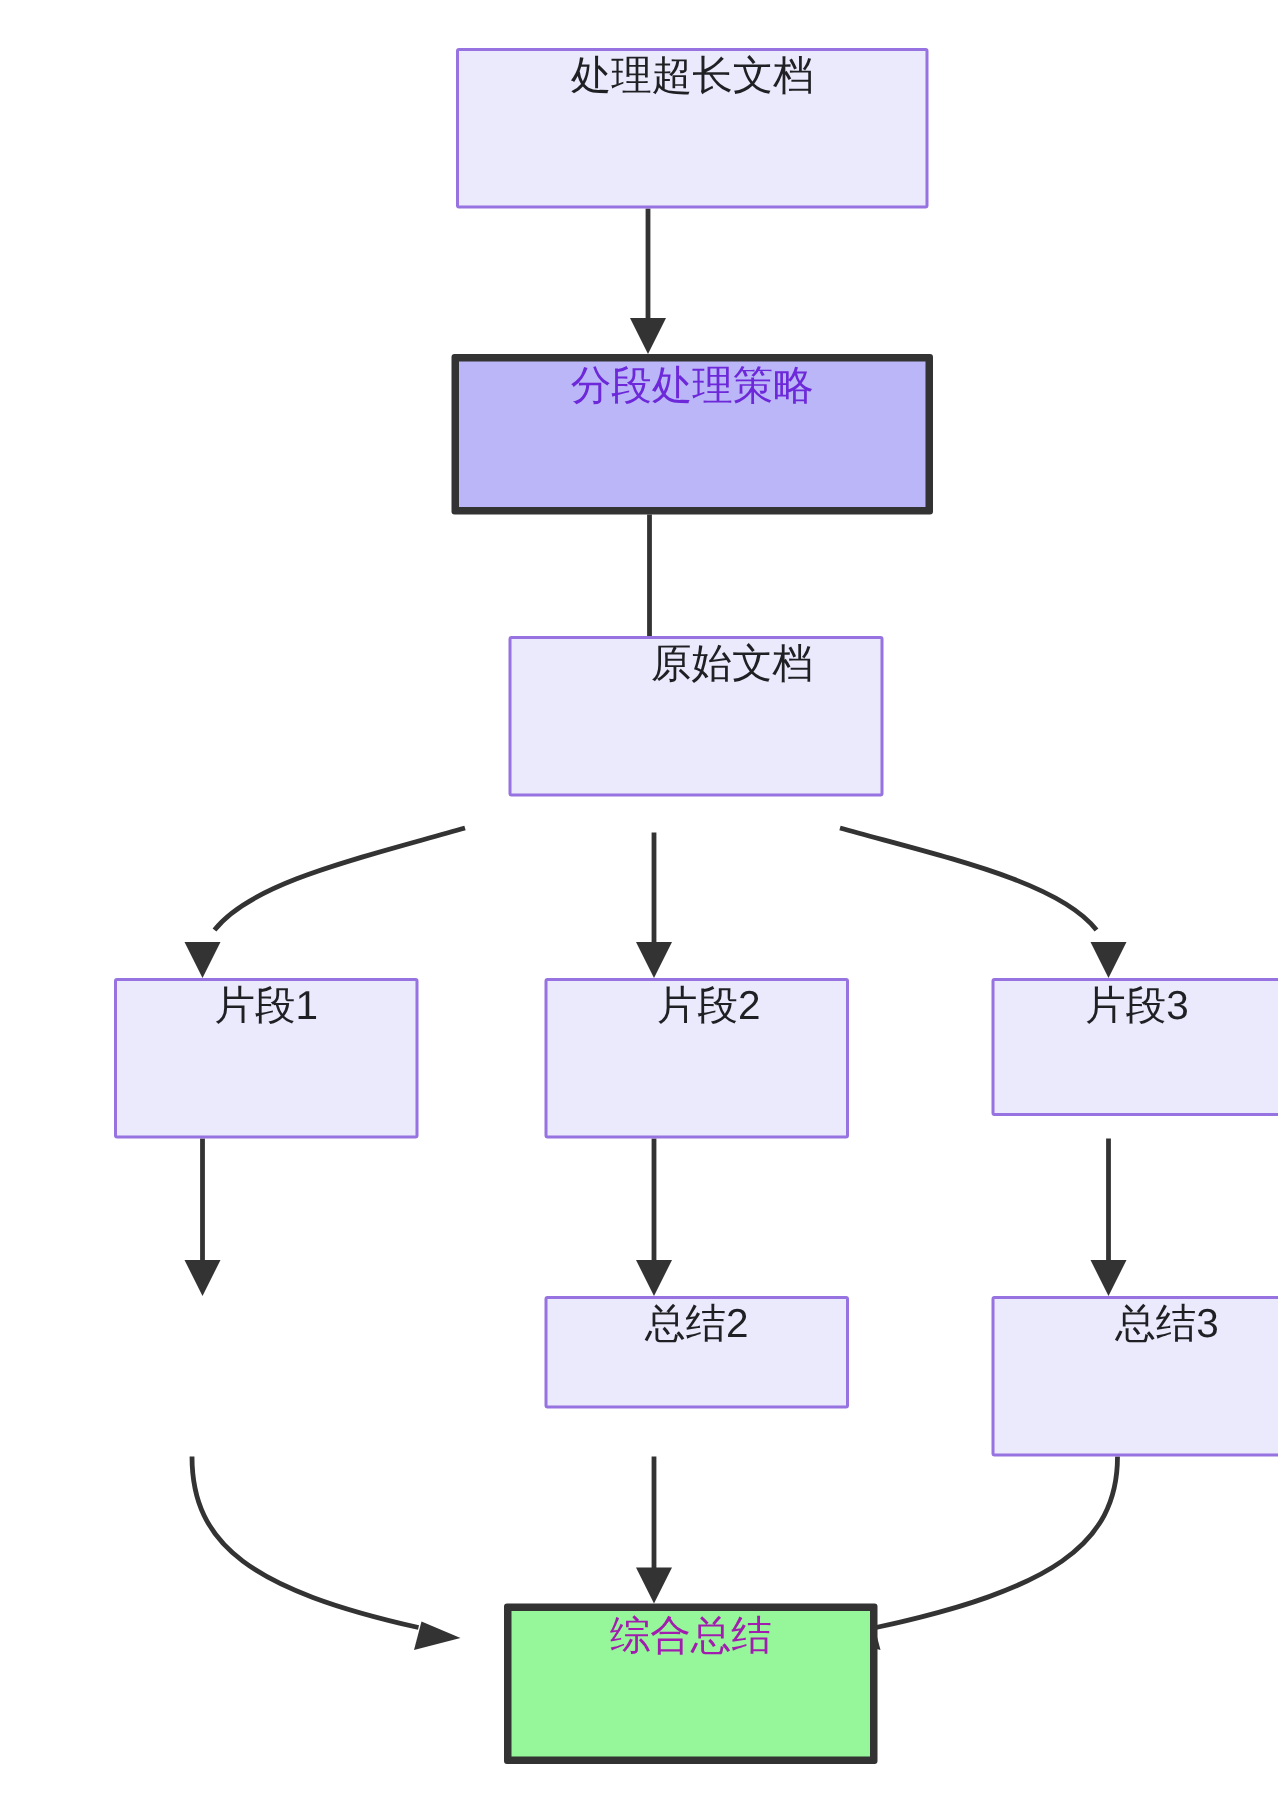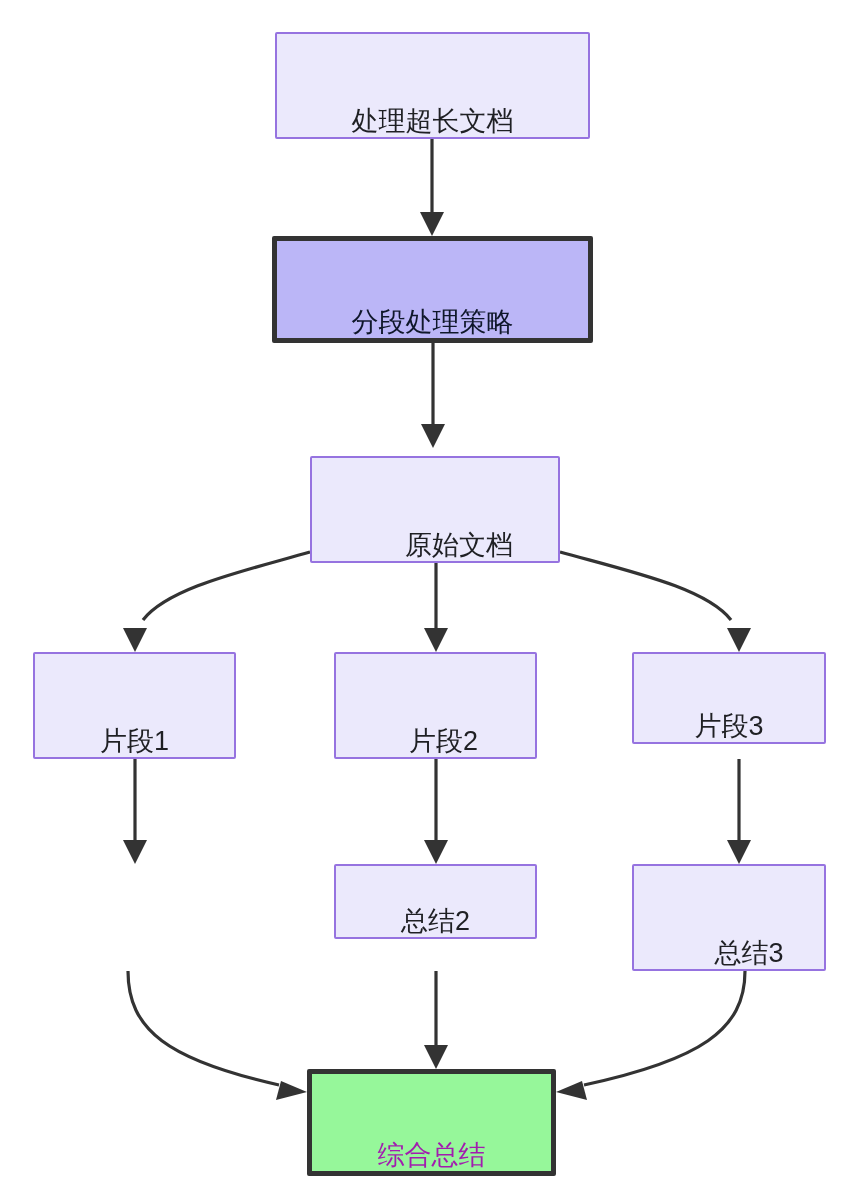--- a/index.html
+++ b/index.html
@@ -23,44 +23,45 @@
     left: 0;
     top: 0;
     width: 852px;
     height: 1196px;
     pointer-events: none;
   }
   .node {
     position: absolute;
     box-sizing: border-box;
     display: flex;
-    align-items: flex-end;
+    align-items: flex-start;
     justify-content: center;
     text-align: center;
     line-height: 1.2;
     z-index: 2;
+    margin-left: 29px;
   }
   .node-label {
     display: block;
     white-space: nowrap;
   }
   
   .node.style-default {
     background: #ebe9fc;
     border: 2px solid #9673e0;
     border-radius: 2px;
     color: #1f2024;
     font-size: 27px;
   }
   
   .node.style-highlight {
     background: #bbb6f7;
     border: 5px solid #333333;
     border-radius: 2px;
-    color: #0f172a;
+    color: #6d28d9;
     font-size: 27px;
   }
   
   .node.style-success {
     background: #96f79a;
     border: 5px solid #333333;
     border-radius: 2px;
     color: #a21caf;
     font-size: 27px;
   }
@@ -139,25 +140,25 @@
   </svg>
 
   <div class="node style-default" style="left:275px; top:32px; width:315px; height:107px;">
     <span class="node-label">处理超长文档</span>
   </div>
 
   <div class="node style-highlight" style="left:272px; top:236px; width:321px; height:107px;">
     <span class="node-label">分段处理策略</span>
   </div>
 
-  <div class="node style-default" style="left:310px; top:456px; width:250px; height:107px;padding-left:48px;">
+  <div class="node style-default" style="left:310px; top:424px; width:250px; height:107px;padding-left:48px;">
     <span class="node-label">原始文档</span>
   </div>
 
-  <div class="node style-default" style="left:33px; top:652px; width:203px; height:107px;">
+  <div class="node style-default" style="left:47px; top:652px; width:203px; height:107px;">
     <span class="node-label">片段1</span>
   </div>
 
   <div class="node style-default" style="left:334px; top:652px; width:203px; height:107px;padding-left:16px;">
     <span class="node-label">片段2</span>
   </div>
 
   <div class="node style-default" style="left:632px; top:652px; width:194px; height:92px;">
     <span class="node-label">片段3</span>
   </div>

